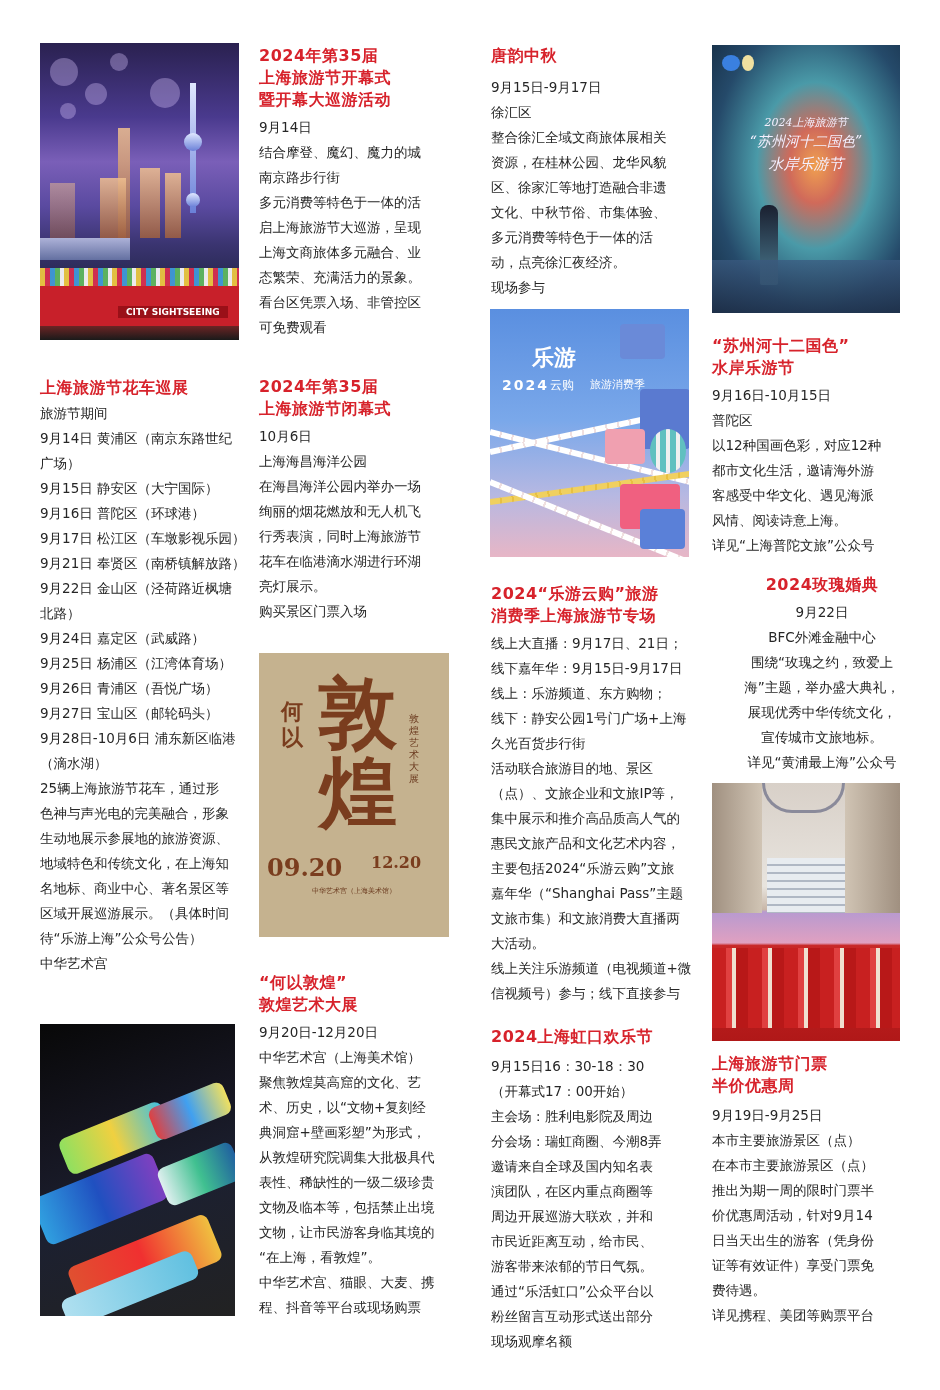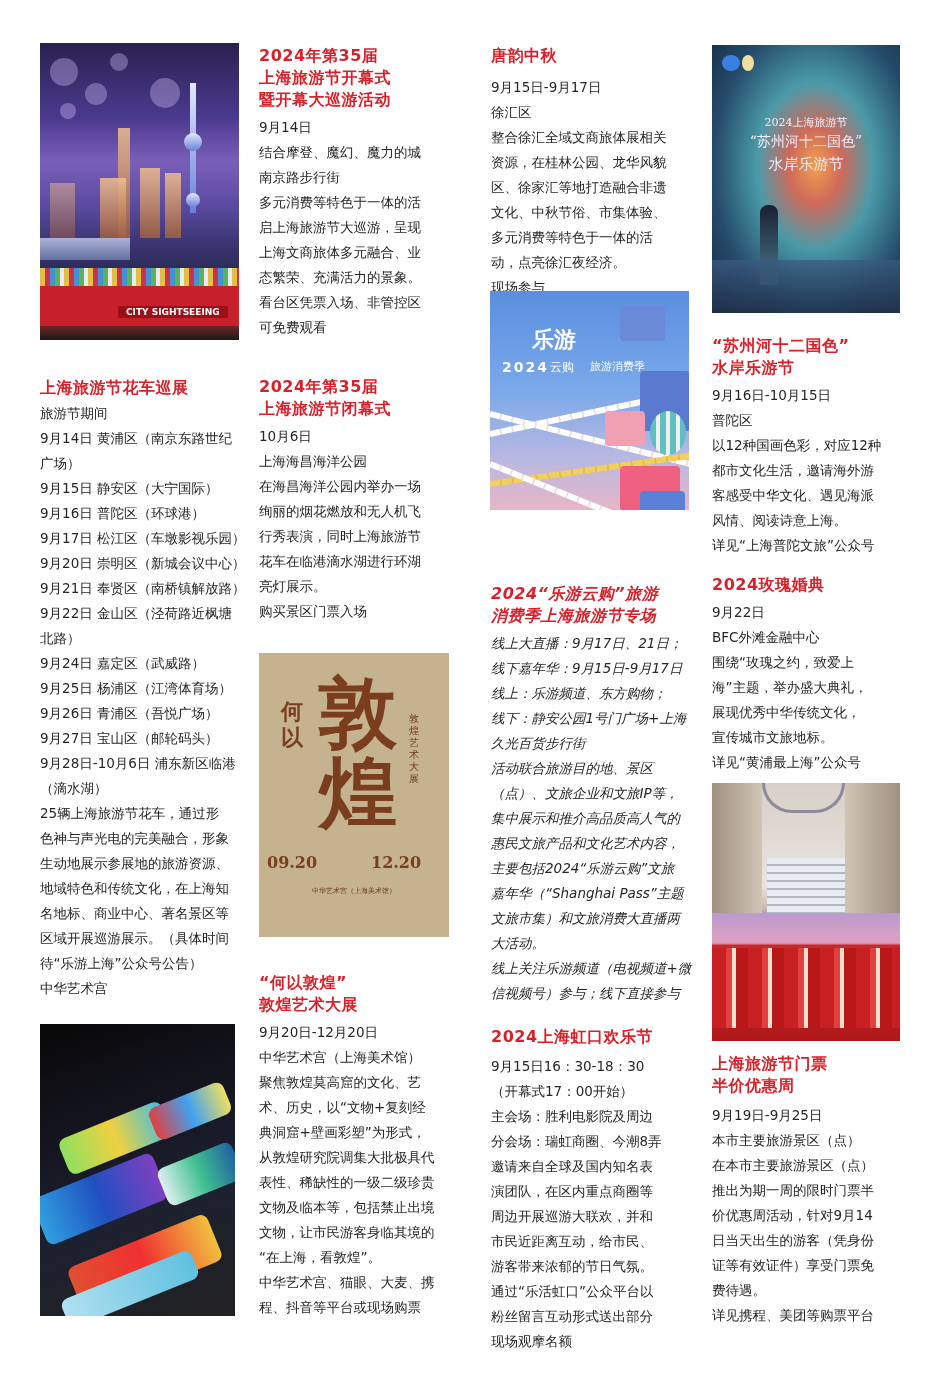--- a/index.html
+++ b/index.html
@@ -25,29 +25,29 @@
   #img-floats { left: 40px; top: 1024px; width: 195px; height: 292px;
     background: linear-gradient(160deg, #080808 0%, #151520 35%, #1c2030 60%, #222 100%); }
   #img-floats .float { position:absolute; border-radius: 8px; transform: rotate(-22deg); }
 
   
   #img-dunhuang { left: 259px; top: 653px; width: 190px; height: 284px; background: #c5b28f; }
   #img-dunhuang .big { position:absolute; color:#7a3d1e; font-weight:bold; font-family:"DejaVu Serif", serif; }
   #img-dunhuang .small { position:absolute; color:#6b3a1f; font-family:"DejaVu Serif", serif; }
 
   
-  #img-leyou { left: 490px; top: 291px; width: 199px; height: 219px;
+  #img-leyou { left: 490px; top: 309px; width: 199px; height: 248px;
     background: linear-gradient(180deg, #5a8fe0 0%, #7aa8ea 45%, #b6b8e2 75%, #e7b6c6 100%); padding-left: 8px; }
   #img-leyou .ribbon { position:absolute; height:6px; background: repeating-linear-gradient(90deg,#fff 0 10px,#f0e0e0 10px 12px); transform-origin:left center; }
   #img-leyou .gift { position:absolute; border-radius:4px; }
 
   
   #img-suzhou { left: 712px; top: 45px; width: 188px; height: 268px;
     background: radial-gradient(ellipse at 55% 45%, #f0a050 0%, #d06a5a 18%, #4a9aa8 40%, #254a6a 70%, #142a40 100%); }
-  #img-suzhou .ptitle { position:absolute; left:0; width:100%; text-align:center; color:#f4f0ff; font-family:"DejaVu Serif", serif; }
+  #img-suzhou .ptitle { position:absolute; left:0; width:100%; text-align:center; color:#f4f0ff; font-family:"DejaVu Serif", serif;font-style:italic; }
 
   
   #img-wedding { left: 712px; top: 783px; width: 188px; height: 258px;
     background: linear-gradient(180deg, #d8d0c8 0%, #e8e4de 40%, #c9b7a8 49%, #b89ad0 50%, #e0a0c0 62%, #c82828 63%, #b01818 100%); }
 </style>
 </head>
 <body>
 
 <div class="img" id="img-skyline">
   <div class="bokeh" style="left:10px;top:15px;width:28px;height:28px;"></div>
@@ -73,21 +73,20 @@
   <div class="title">
     <div>上海旅游节花车巡展</div>
   </div>
   <div style="margin-top:2px;">
     <div class="line">旅游节期间</div>
     <div class="line">9月14日 黄浦区（南京东路世纪</div>
     <div class="line">广场）</div>
     <div class="line">9月15日 静安区（大宁国际）</div>
     <div class="line">9月16日 普陀区（环球港）</div>
     <div class="line">9月17日 松江区（车墩影视乐园）</div>
-    <div class="line">9月20日 崇明区（新城会议中心）</div>
     <div class="line">9月21日 奉贤区（南桥镇解放路）</div>
     <div class="line">9月22日 金山区（泾荷路近枫塘</div>
     <div class="line">北路）</div>
     <div class="line">9月24日 嘉定区（武威路）</div>
     <div class="line">9月25日 杨浦区（江湾体育场）</div>
     <div class="line">9月26日 青浦区（吾悦广场）</div>
     <div class="line">9月27日 宝山区（邮轮码头）</div>
     <div class="line">9月28日-10月6日 浦东新区临港</div>
     <div class="line">（滴水湖）</div>
     <div class="line">25辆上海旅游节花车，通过形</div>
@@ -144,21 +143,21 @@
     <div class="line">亮灯展示。</div>
     <div class="line">购买景区门票入场</div>
   </div>
 </div>
 
 <div class="img" id="img-dunhuang">
   <div class="big" style="left:60px;top:20px;font-size:78px;line-height:80px;">敦</div>
   <div class="big" style="left:60px;top:100px;font-size:78px;line-height:80px;">煌</div>
   <div class="big" style="left:22px;top:45px;font-size:22px;width:24px;line-height:26px;">何以</div>
   <div class="small" style="left:150px;top:60px;font-size:10px;width:12px;line-height:12px;">敦煌艺术大展</div>
-  <div class="small" style="left:8px;top:200px;font-size:16px;font-weight:bold;color:#7a3d1e;">09.20</div>
+  <div class="small" style="left:8px;top:200px;font-size:24px;font-weight:bold;color:#7a3d1e;">09.20</div>
   <div class="small" style="left:112px;top:200px;font-size:16px;font-weight:bold;color:#7a3d1e;">12.20</div>
   <div class="small" style="left:0;top:233px;width:100%;text-align:center;font-size:7px;">中华艺术宫（上海美术馆）</div>
 </div>
 
 <div class="block" style="left:259px;top:972px;width:220px;">
   <div class="title">
     <div>“何以敦煌”</div>
     <div>敦煌艺术大展</div>
   </div>
   <div style="margin-top:4px;">
@@ -204,21 +203,21 @@
   <div class="ribbon" style="left:0;top:190px;width:240px;transform:rotate(-8deg);background:repeating-linear-gradient(90deg,#f0d060 0 10px,#e8c040 10px 12px);"></div>
   <div class="ribbon" style="left:0;top:170px;width:240px;transform:rotate(22deg);"></div>
   <div class="gift" style="left:130px;top:15px;width:45px;height:35px;background:#6a8ad8;"></div>
   <div class="gift" style="left:150px;top:80px;width:50px;height:60px;background:#5a7ad0;"></div>
   <div class="gift" style="left:115px;top:120px;width:40px;height:35px;background:#f0a0b0;"></div>
   <div style="position:absolute;left:160px;top:120px;width:36px;height:44px;border-radius:50%;background:repeating-linear-gradient(90deg,#60c0c0 0 6px,#f0f0f0 6px 10px);"></div>
   <div class="gift" style="left:130px;top:175px;width:60px;height:45px;background:#f06080;"></div>
   <div class="gift" style="left:150px;top:200px;width:45px;height:40px;background:#5a80d8;"></div>
 </div>
 
-<div class="block" style="left:491px;top:583px;width:220px;font-style:italic;">
+<div class="block" style="left:491px;top:583px;width:220px;">
   <div class="title">
     <div>2024“乐游云购”旅游</div>
     <div>消费季上海旅游节专场</div>
   </div>
   <div style="margin-top:4px;">
     <div class="line">线上大直播：9月17日、21日；</div>
     <div class="line">线下嘉年华：9月15日-9月17日</div>
     <div class="line">线上：乐游频道、东方购物；</div>
     <div class="line">线下：静安公园1号门广场+上海</div>
     <div class="line">久光百货步行街</div>
@@ -274,21 +273,21 @@
     <div class="line">9月16日-10月15日</div>
     <div class="line">普陀区</div>
     <div class="line">以12种国画色彩，对应12种</div>
     <div class="line">都市文化生活，邀请海外游</div>
     <div class="line">客感受中华文化、遇见海派</div>
     <div class="line">风情、阅读诗意上海。</div>
     <div class="line">详见“上海普陀文旅”公众号</div>
   </div>
 </div>
 
-<div class="block" style="left:712px;top:574px;width:220px;">
+<div class="block" style="left:712px;top:574px;width:220px;text-align:center;">
   <div class="title">
     <div>2024玫瑰婚典</div>
   </div>
   <div style="margin-top:4px;">
     <div class="line">9月22日</div>
     <div class="line">BFC外滩金融中心</div>
     <div class="line">围绕“玫瑰之约，致爱上</div>
     <div class="line">海”主题，举办盛大典礼，</div>
     <div class="line">展现优秀中华传统文化，</div>
     <div class="line">宣传城市文旅地标。</div>

